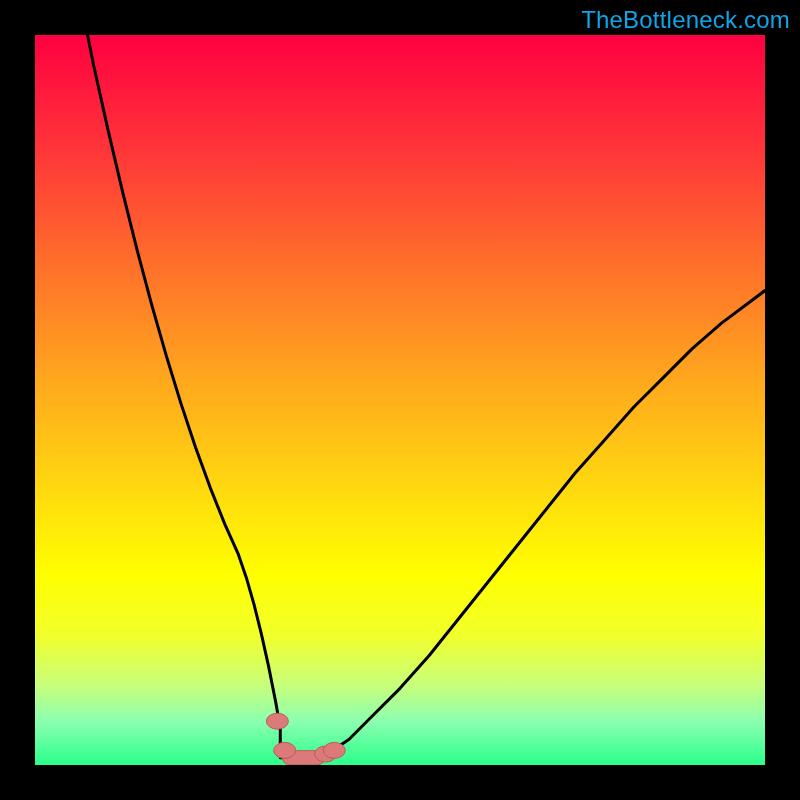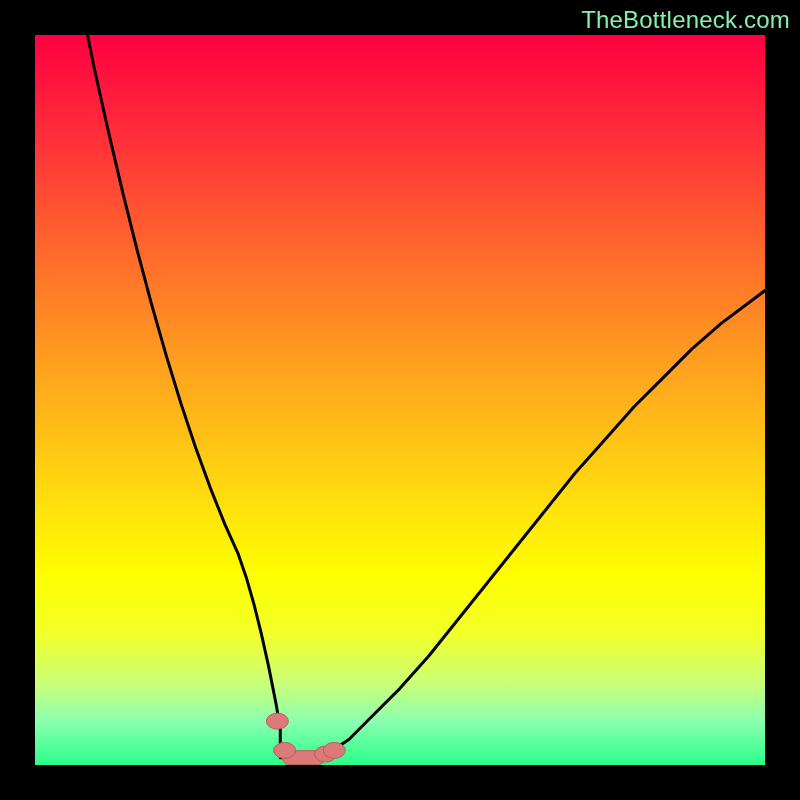--- a/index.html
+++ b/index.html
@@ -16,21 +16,21 @@
     top: 0;
     left: 0;
     width: 800px;
     height: 800px;
     background: #000;
   }
   .watermark {
     position: absolute;
     top: 6px;
     right: 10px;
-    color: #86efac;
+    color: #0ea5e9;
     font-size: 24px;
     font-weight: 400;
     letter-spacing: 0.2px;
     z-index: 10;
   }
   .plot {
     position: absolute;
     top: 35px;
     left: 35px;
     width: 730px;

